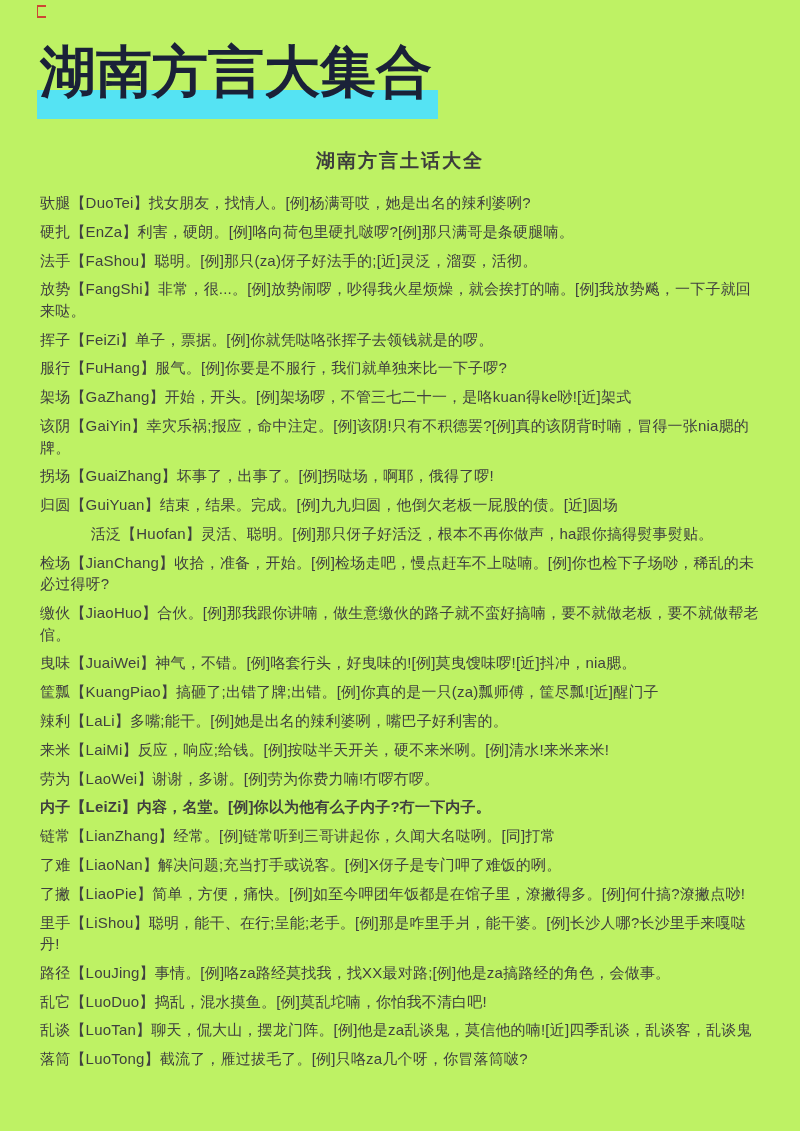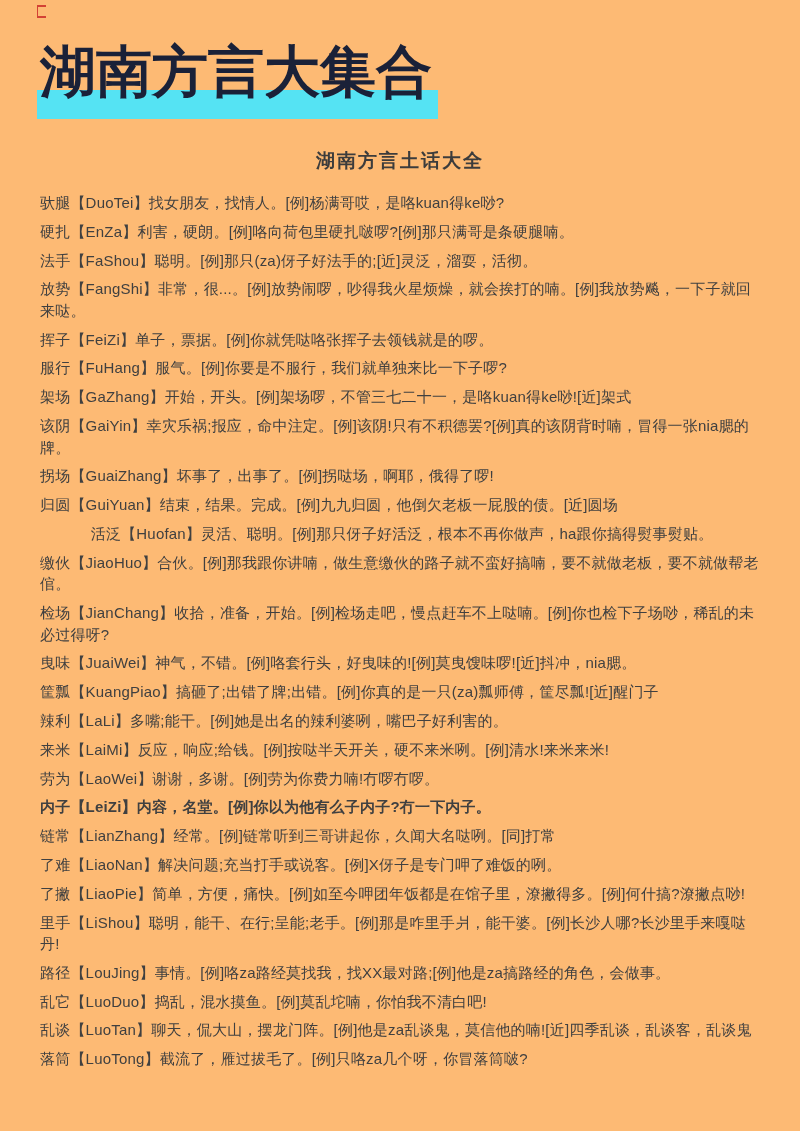--- a/index.html
+++ b/index.html
@@ -8,21 +8,21 @@
     width: 800px;
     height: 1131px;
     overflow: hidden;
     background: #ffffff;
     font-family: "Liberation Sans", "DejaVu Sans", sans-serif;
   }
   .page {
     position: relative;
     width: 800px;
     height: 1131px;
-    background: #fdba74;
+    background: #bef264;
     overflow: hidden;
   }
   .red-mark {
     position: absolute;
     left: 37px;
     top: 5px;
     width: 8px;
     height: 9px;
     border-top: 2px solid #cf342e;
     border-bottom: 2px solid #cf342e;
@@ -87,33 +87,33 @@
   <div class="red-mark"></div>
 
   <div class="title-wrap">
     <div class="title-highlight" style="background: rgb(85, 227, 243);"></div>
     <h1 class="page-title" style="color: rgb(26, 33, 56);">湖南方言大集合</h1>
   </div>
 
   <div class="subtitle">湖南方言土话大全</div>
 
   <div class="entries" id="entries">
-      <p style="color: rgb(64, 64, 64);">驮腿【DuoTei】找女朋友，找情人。[例]杨满哥哎，是咯kuan得ke唦?</p>
+      <p style="color: rgb(64, 64, 64);">驮腿【DuoTei】找女朋友，找情人。[例]杨满哥哎，她是出名的辣利婆咧?</p>
       <p style="color: rgb(64, 64, 64);">硬扎【EnZa】利害，硬朗。[例]咯向荷包里硬扎啵啰?[例]那只满哥是条硬腿喃。</p>
       <p style="color: rgb(64, 64, 64);">法手【FaShou】聪明。[例]那只(za)伢子好法手的;[近]灵泛，溜耍，活彻。</p>
       <p style="color: rgb(64, 64, 64);">放势【FangShi】非常，很...。[例]放势闹啰，吵得我火星烦燥，就会挨打的喃。[例]我放势飚，一下子就回来哒。</p>
       <p style="color: rgb(64, 64, 64);">挥子【FeiZi】单子，票据。[例]你就凭哒咯张挥子去领钱就是的啰。</p>
       <p style="color: rgb(64, 64, 64);">服行【FuHang】服气。[例]你要是不服行，我们就单独来比一下子啰?</p>
       <p style="color: rgb(64, 64, 64);">架场【GaZhang】开始，开头。[例]架场啰，不管三七二十一，是咯kuan得ke唦![近]架式</p>
       <p style="color: rgb(64, 64, 64);">该阴【GaiYin】幸灾乐祸;报应，命中注定。[例]该阴!只有不积德罢?[例]真的该阴背时喃，冒得一张nia腮的牌。</p>
       <p style="color: rgb(64, 64, 64);">拐场【GuaiZhang】坏事了，出事了。[例]拐哒场，啊耶，俄得了啰!</p>
       <p style="color: rgb(64, 64, 64);">归圆【GuiYuan】结束，结果。完成。[例]九九归圆，他倒欠老板一屁股的债。[近]圆场</p>
       <p style="color: rgb(64, 64, 64); text-align: center;">活泛【Huofan】灵活、聪明。[例]那只伢子好活泛，根本不再你做声，ha跟你搞得熨事熨贴。</p>
+      <p style="color: rgb(64, 64, 64);">检场【JianChang】收拾，准备，开始。[例]检场走吧，慢点赶车不上哒喃。[例]你也检下子场唦，稀乱的未必过得呀?</p>
       <p style="color: rgb(64, 64, 64);">缴伙【JiaoHuo】合伙。[例]那我跟你讲喃，做生意缴伙的路子就不蛮好搞喃，要不就做老板，要不就做帮老倌。</p>
-      <p style="color: rgb(64, 64, 64);">检场【JianChang】收拾，准备，开始。[例]检场走吧，慢点赶车不上哒喃。[例]你也检下子场唦，稀乱的未必过得呀?</p>
       <p style="color: rgb(64, 64, 64);">曳味【JuaiWei】神气，不错。[例]咯套行头，好曳味的![例]莫曳馊味啰![近]抖冲，nia腮。</p>
       <p style="color: rgb(64, 64, 64);">筐瓢【KuangPiao】搞砸了;出错了牌;出错。[例]你真的是一只(za)瓢师傅，筐尽瓢![近]醒门子</p>
       <p style="color: rgb(64, 64, 64);">辣利【LaLi】多嘴;能干。[例]她是出名的辣利婆咧，嘴巴子好利害的。</p>
       <p style="color: rgb(64, 64, 64); margin-top: 7px;">来米【LaiMi】反应，响应;给钱。[例]按哒半天开关，硬不来米咧。[例]清水!来米来米!</p>
       <p style="color: rgb(64, 64, 64);">劳为【LaoWei】谢谢，多谢。[例]劳为你费力喃!冇啰冇啰。</p>
       <p style="color: rgb(64, 64, 64); font-weight: bold;">内子【LeiZi】内容，名堂。[例]你以为他有么子内子?冇一下内子。</p>
       <p style="color: rgb(64, 64, 64);">链常【LianZhang】经常。[例]链常听到三哥讲起你，久闻大名哒咧。[同]打常</p>
       <p style="color: rgb(64, 64, 64);">了难【LiaoNan】解决问题;充当打手或说客。[例]X伢子是专门呷了难饭的咧。</p>
       <p style="color: rgb(64, 64, 64);">了撇【LiaoPie】简单，方便，痛快。[例]如至今呷团年饭都是在馆子里，潦撇得多。[例]何什搞?潦撇点唦!</p>
       <p style="color: rgb(64, 64, 64);">里手【LiShou】聪明，能干、在行;呈能;老手。[例]那是咋里手爿，能干婆。[例]长沙人哪?长沙里手来嘎哒丹!</p>

